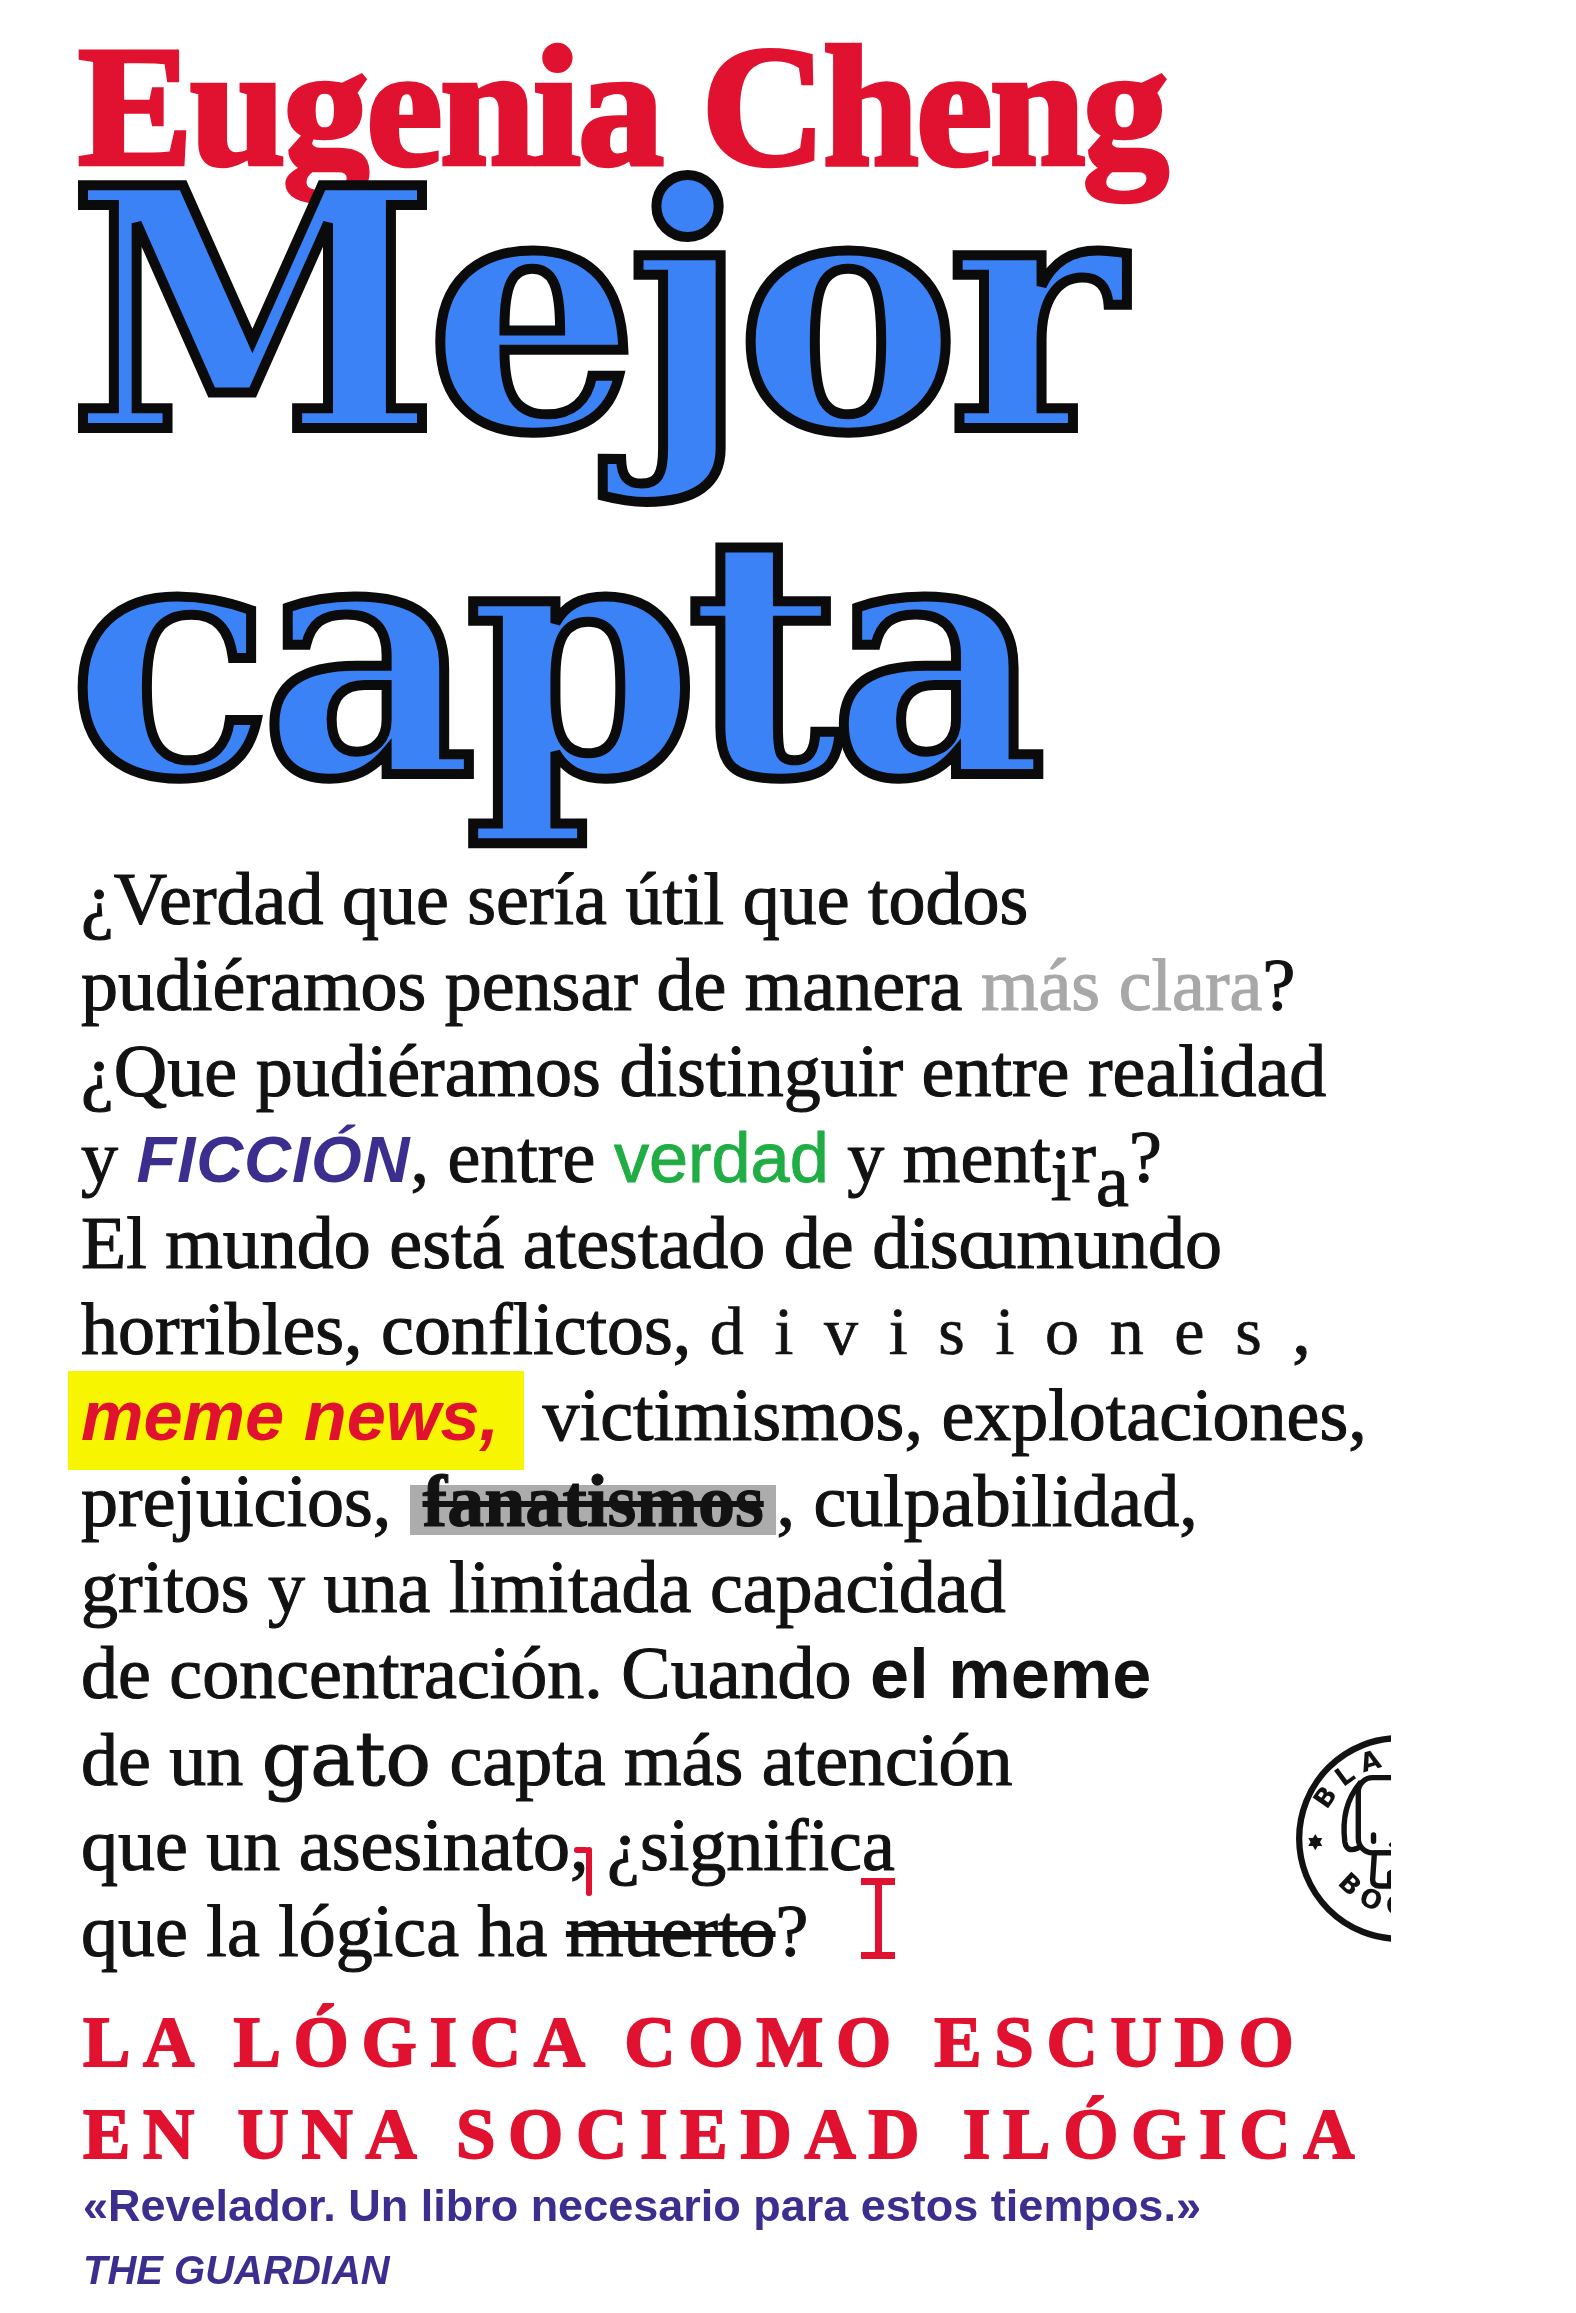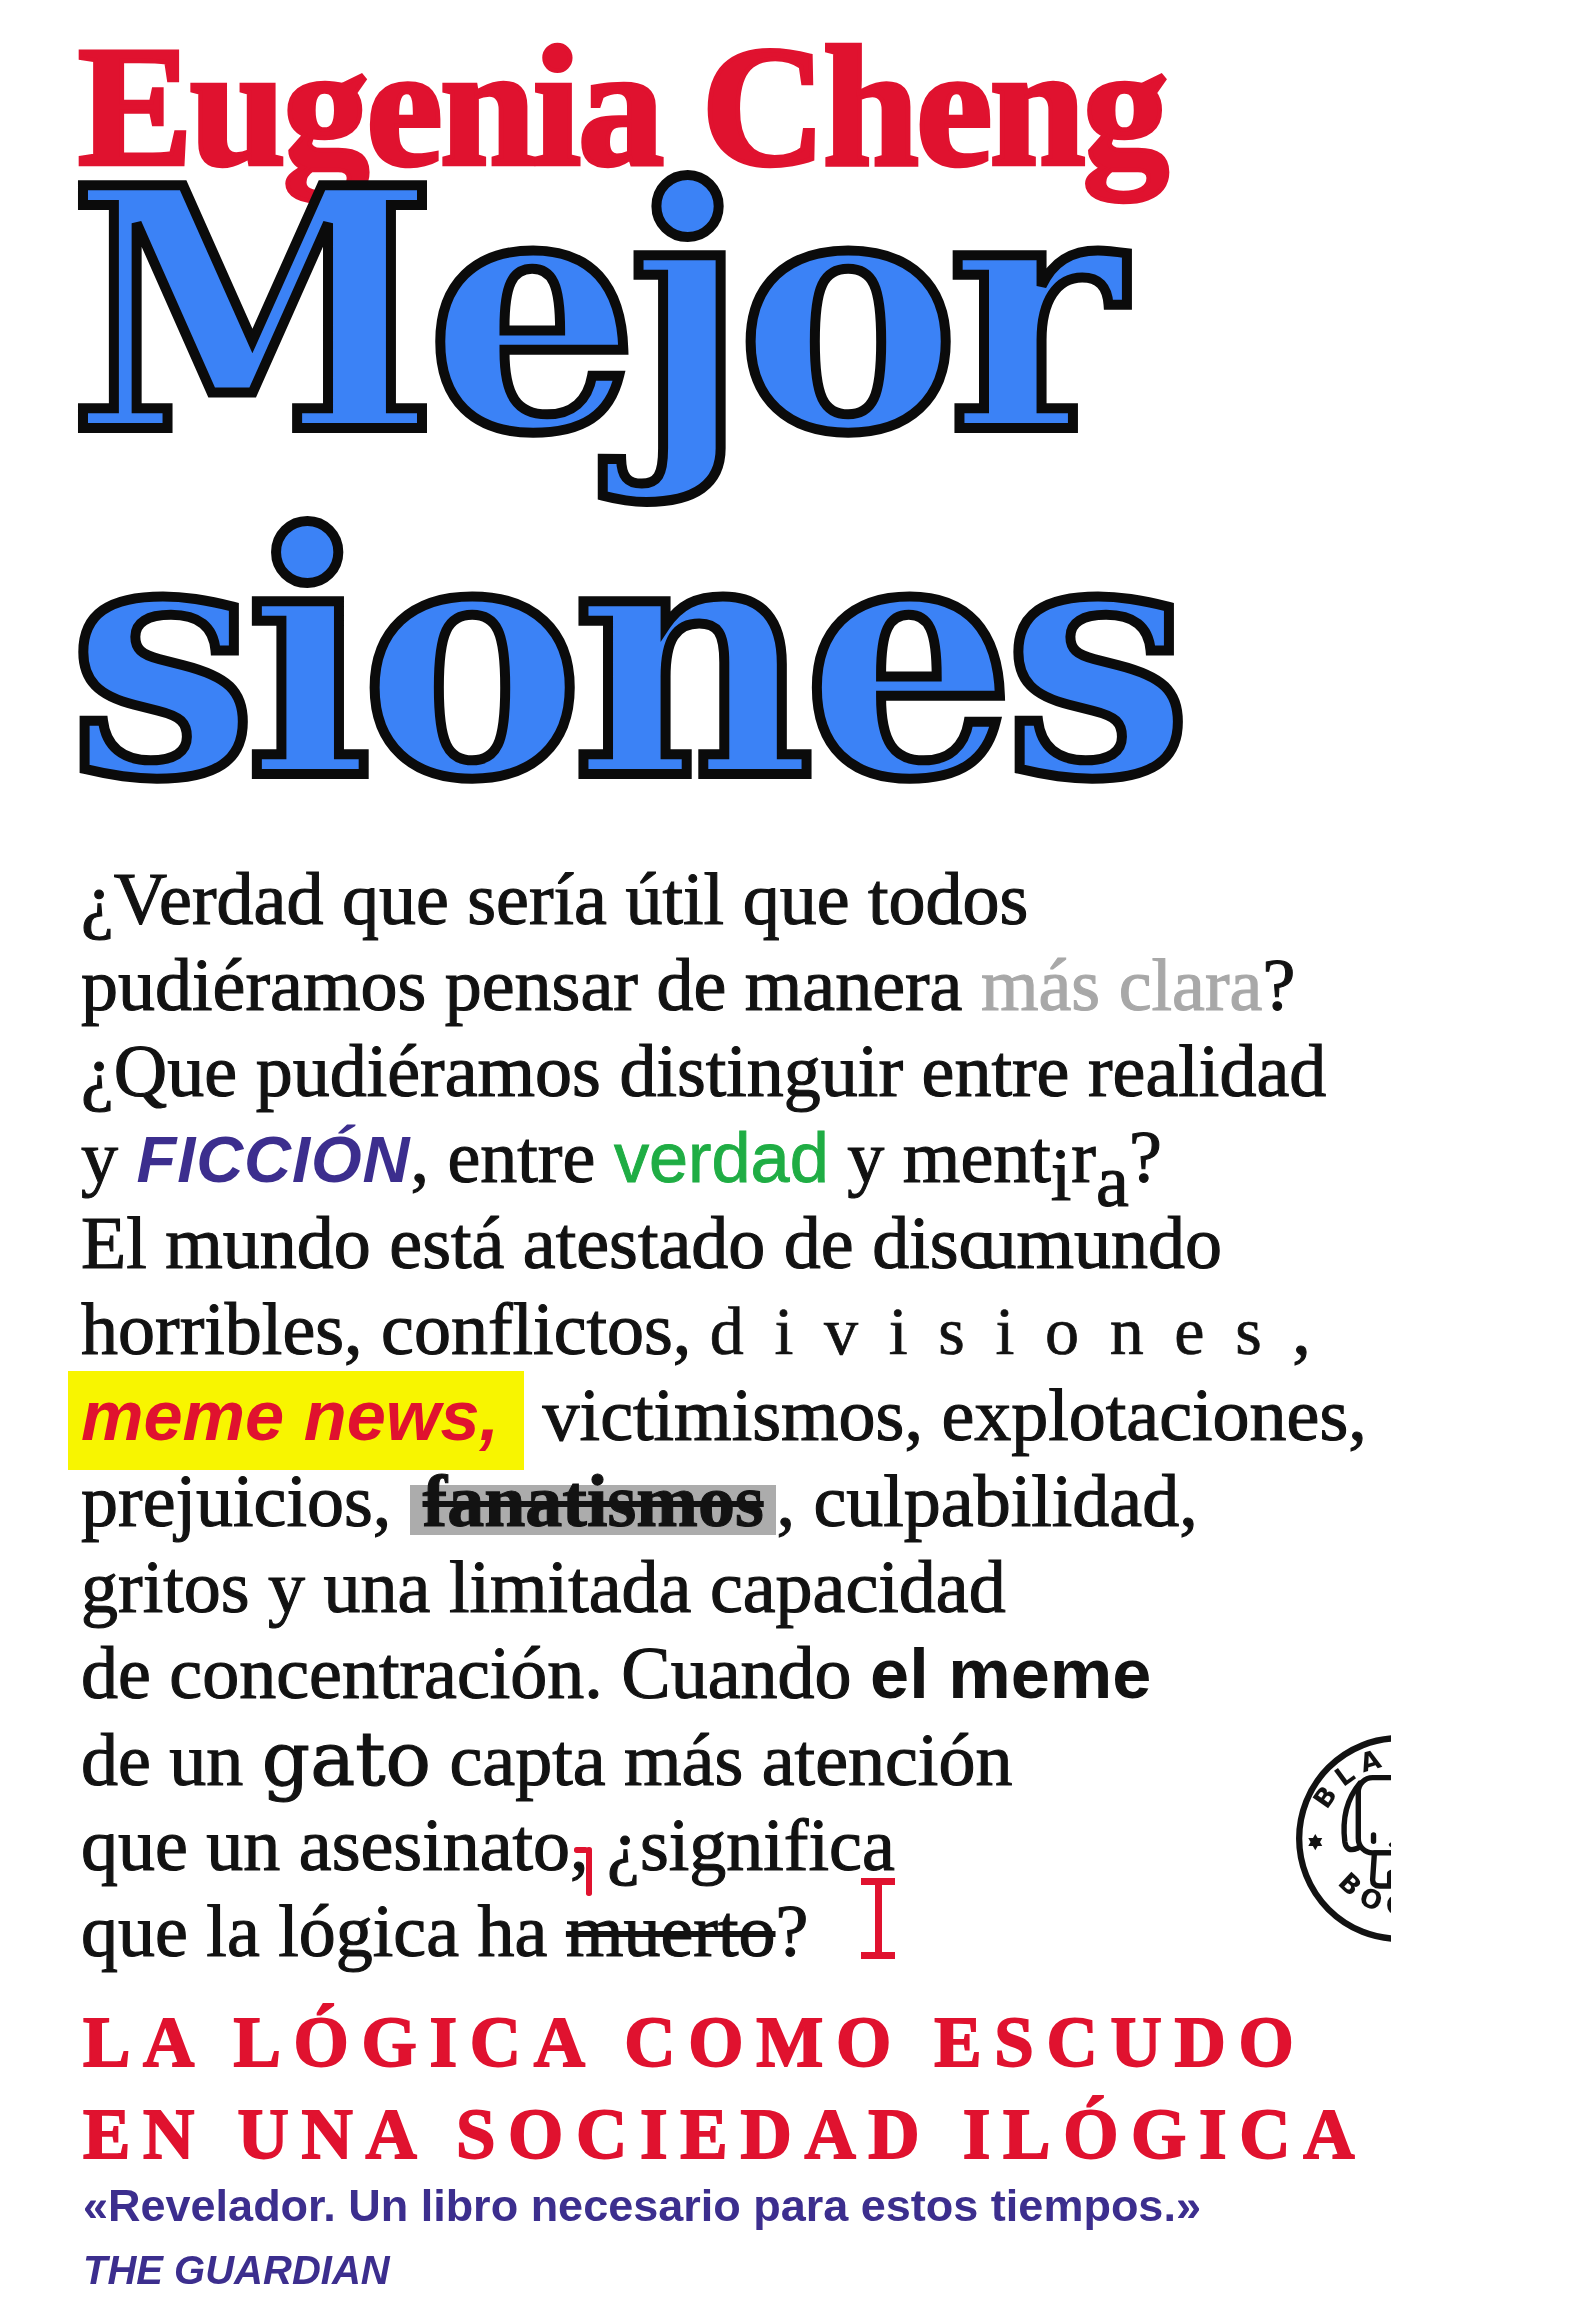--- a/index.html
+++ b/index.html
@@ -91,21 +91,21 @@
 </style>
 </head>
 <body>
 
 <div class="cover">
 
   <div class="author">Eugenia Cheng</div>
 
   <div class="title">
     <div>Mejor</div>
-    <div>siones</div>
+    <div>capta</div>
   </div>
 
   <div class="blurb">
     <div class="bl"><span>¿Verdad que sería útil que todos</span></div>
     <div class="bl"><span>pudiéramos pensar de manera </span><span class="gray">más clara</span><span>?</span></div>
     <div class="bl"><span>¿Que pudiéramos distinguir entre realidad</span></div>
     <div class="bl"><span>y </span><span class="ficcion">FICCIÓN</span><span>, entre </span><span class="verdad">verdad</span><span> y ment</span><span class="drop1">i</span><span>r</span><span class="drop2">a</span><span>?</span></div>
     <div class="bl"><span>El mundo está atestado de dis</span><span class="squeeze">cu</span><span>mundo</span></div>
     <div class="bl"><span>horribles, conflictos, </span><span class="spread">divisiones</span><span>,</span></div>
     <div class="bl"><span class="fakenews">meme news,</span><span> victimismos, explotaciones,</span></div>

